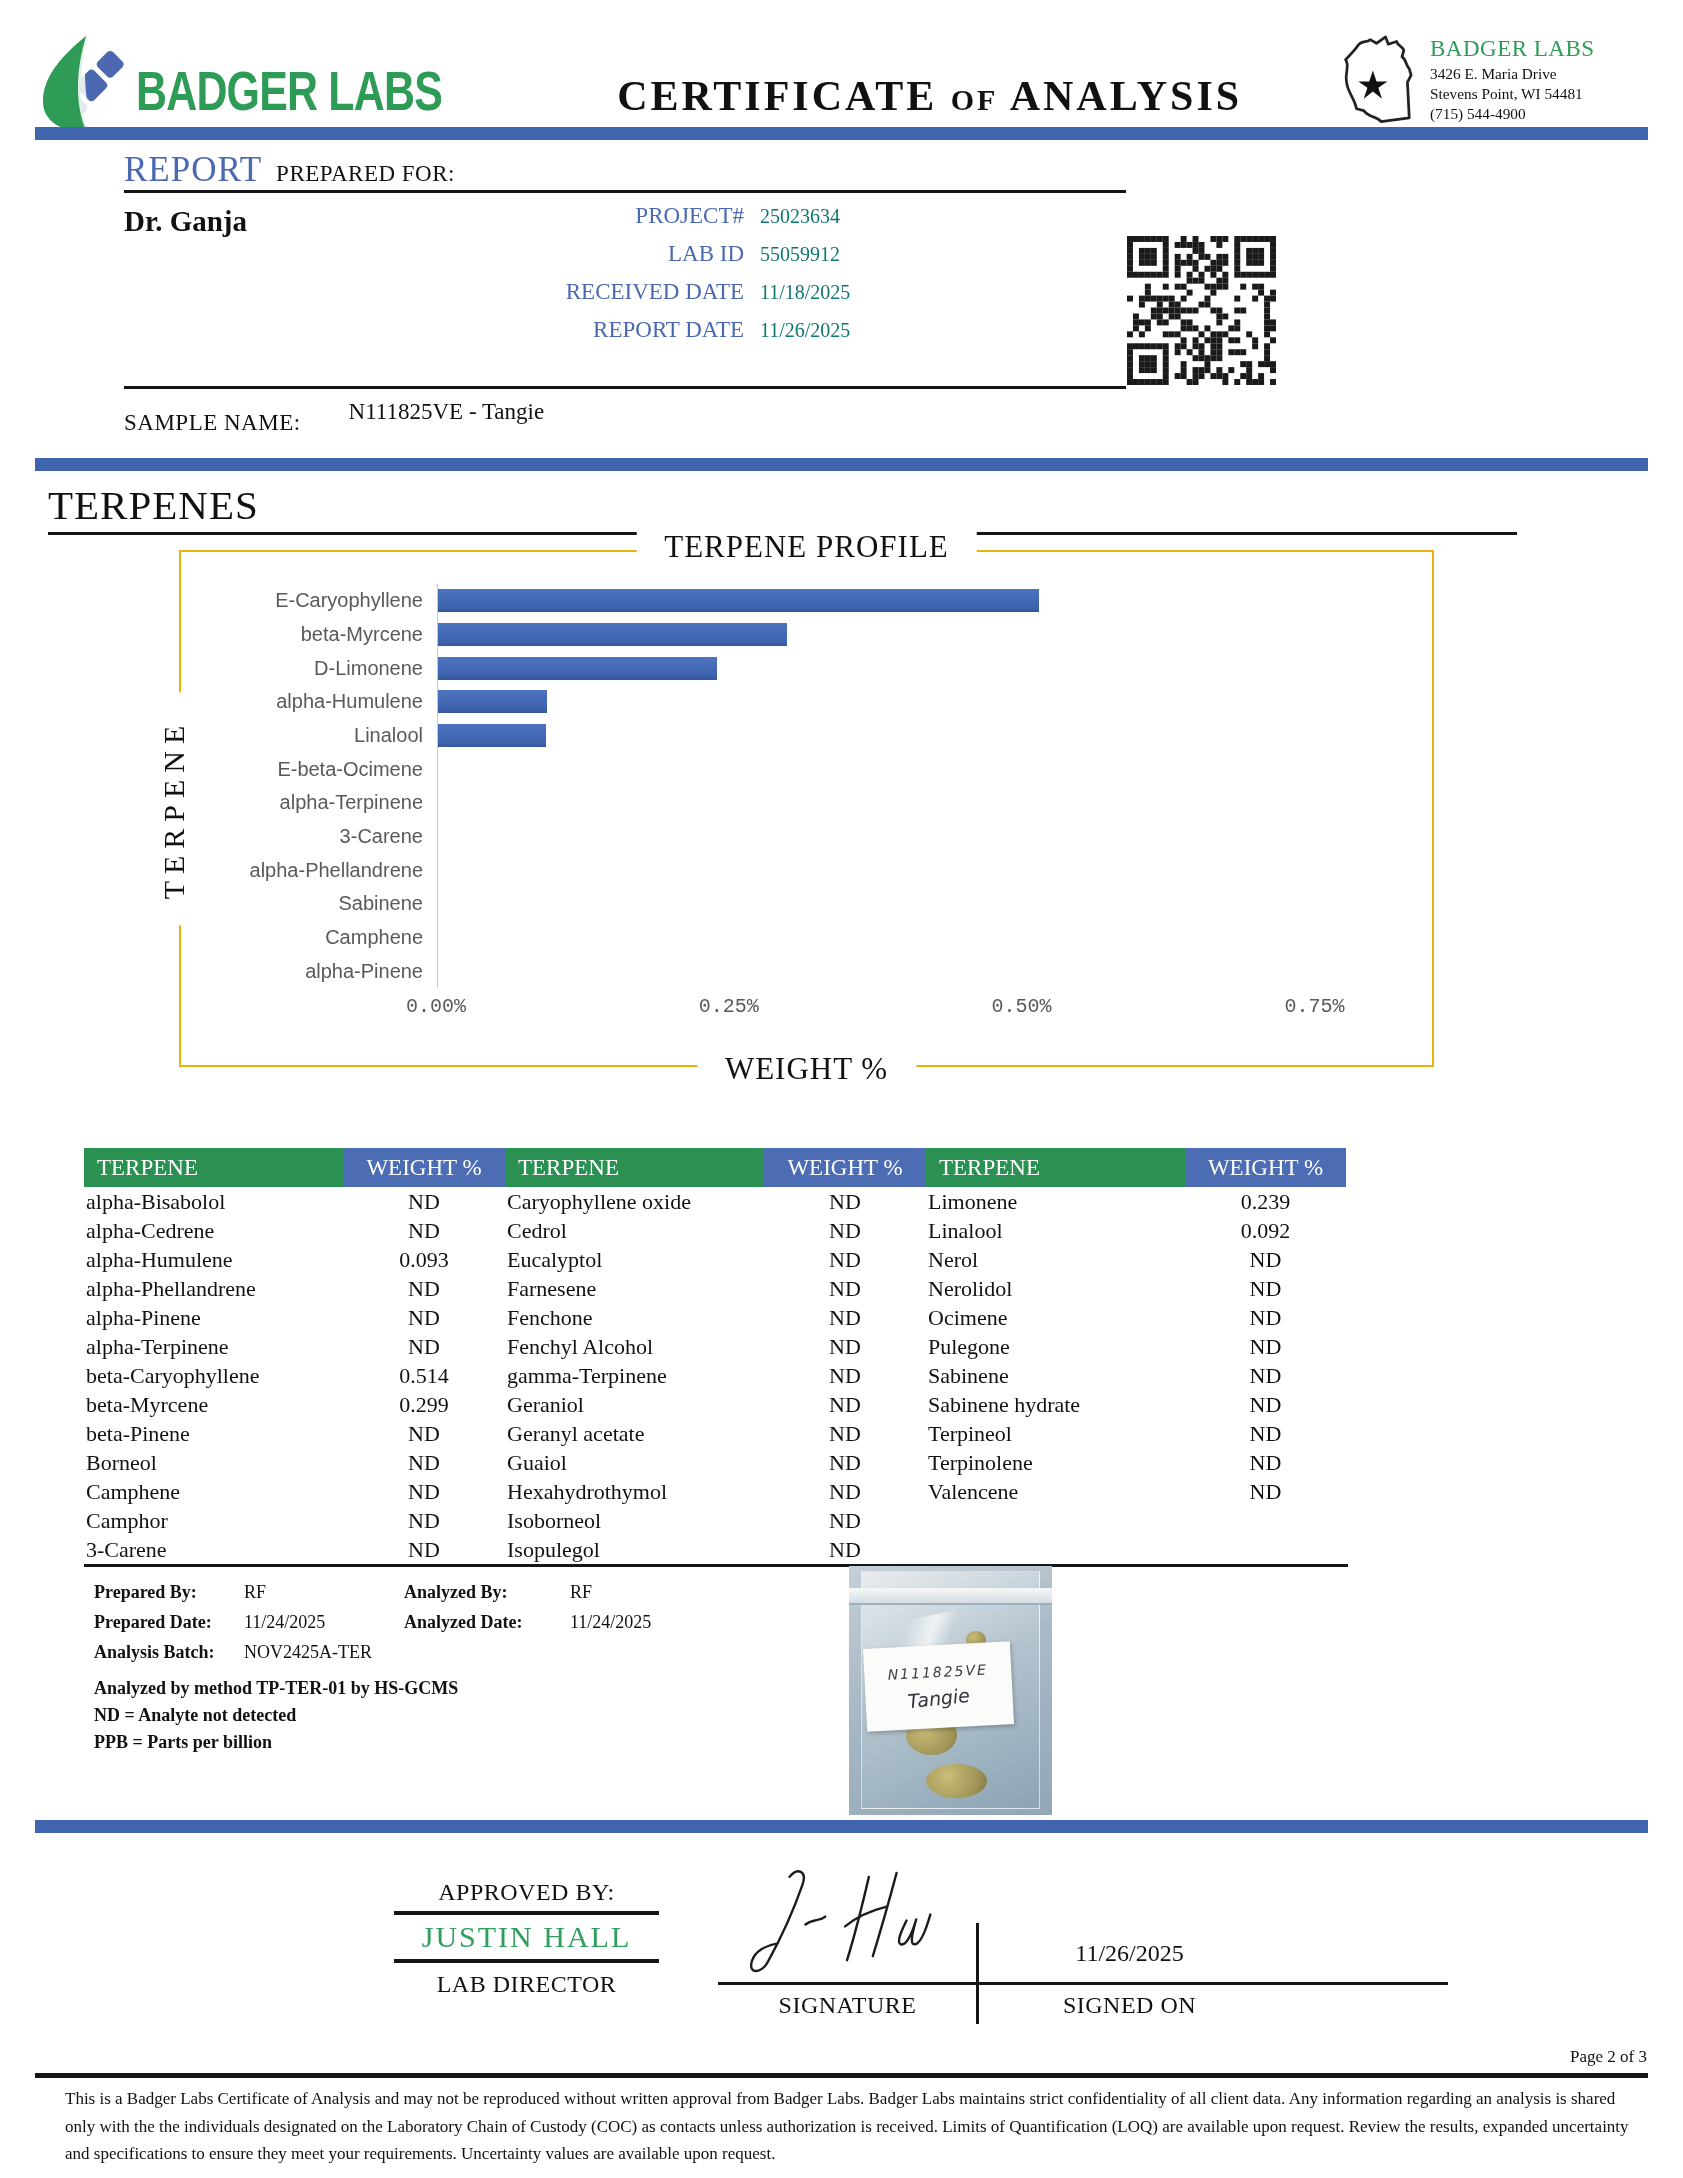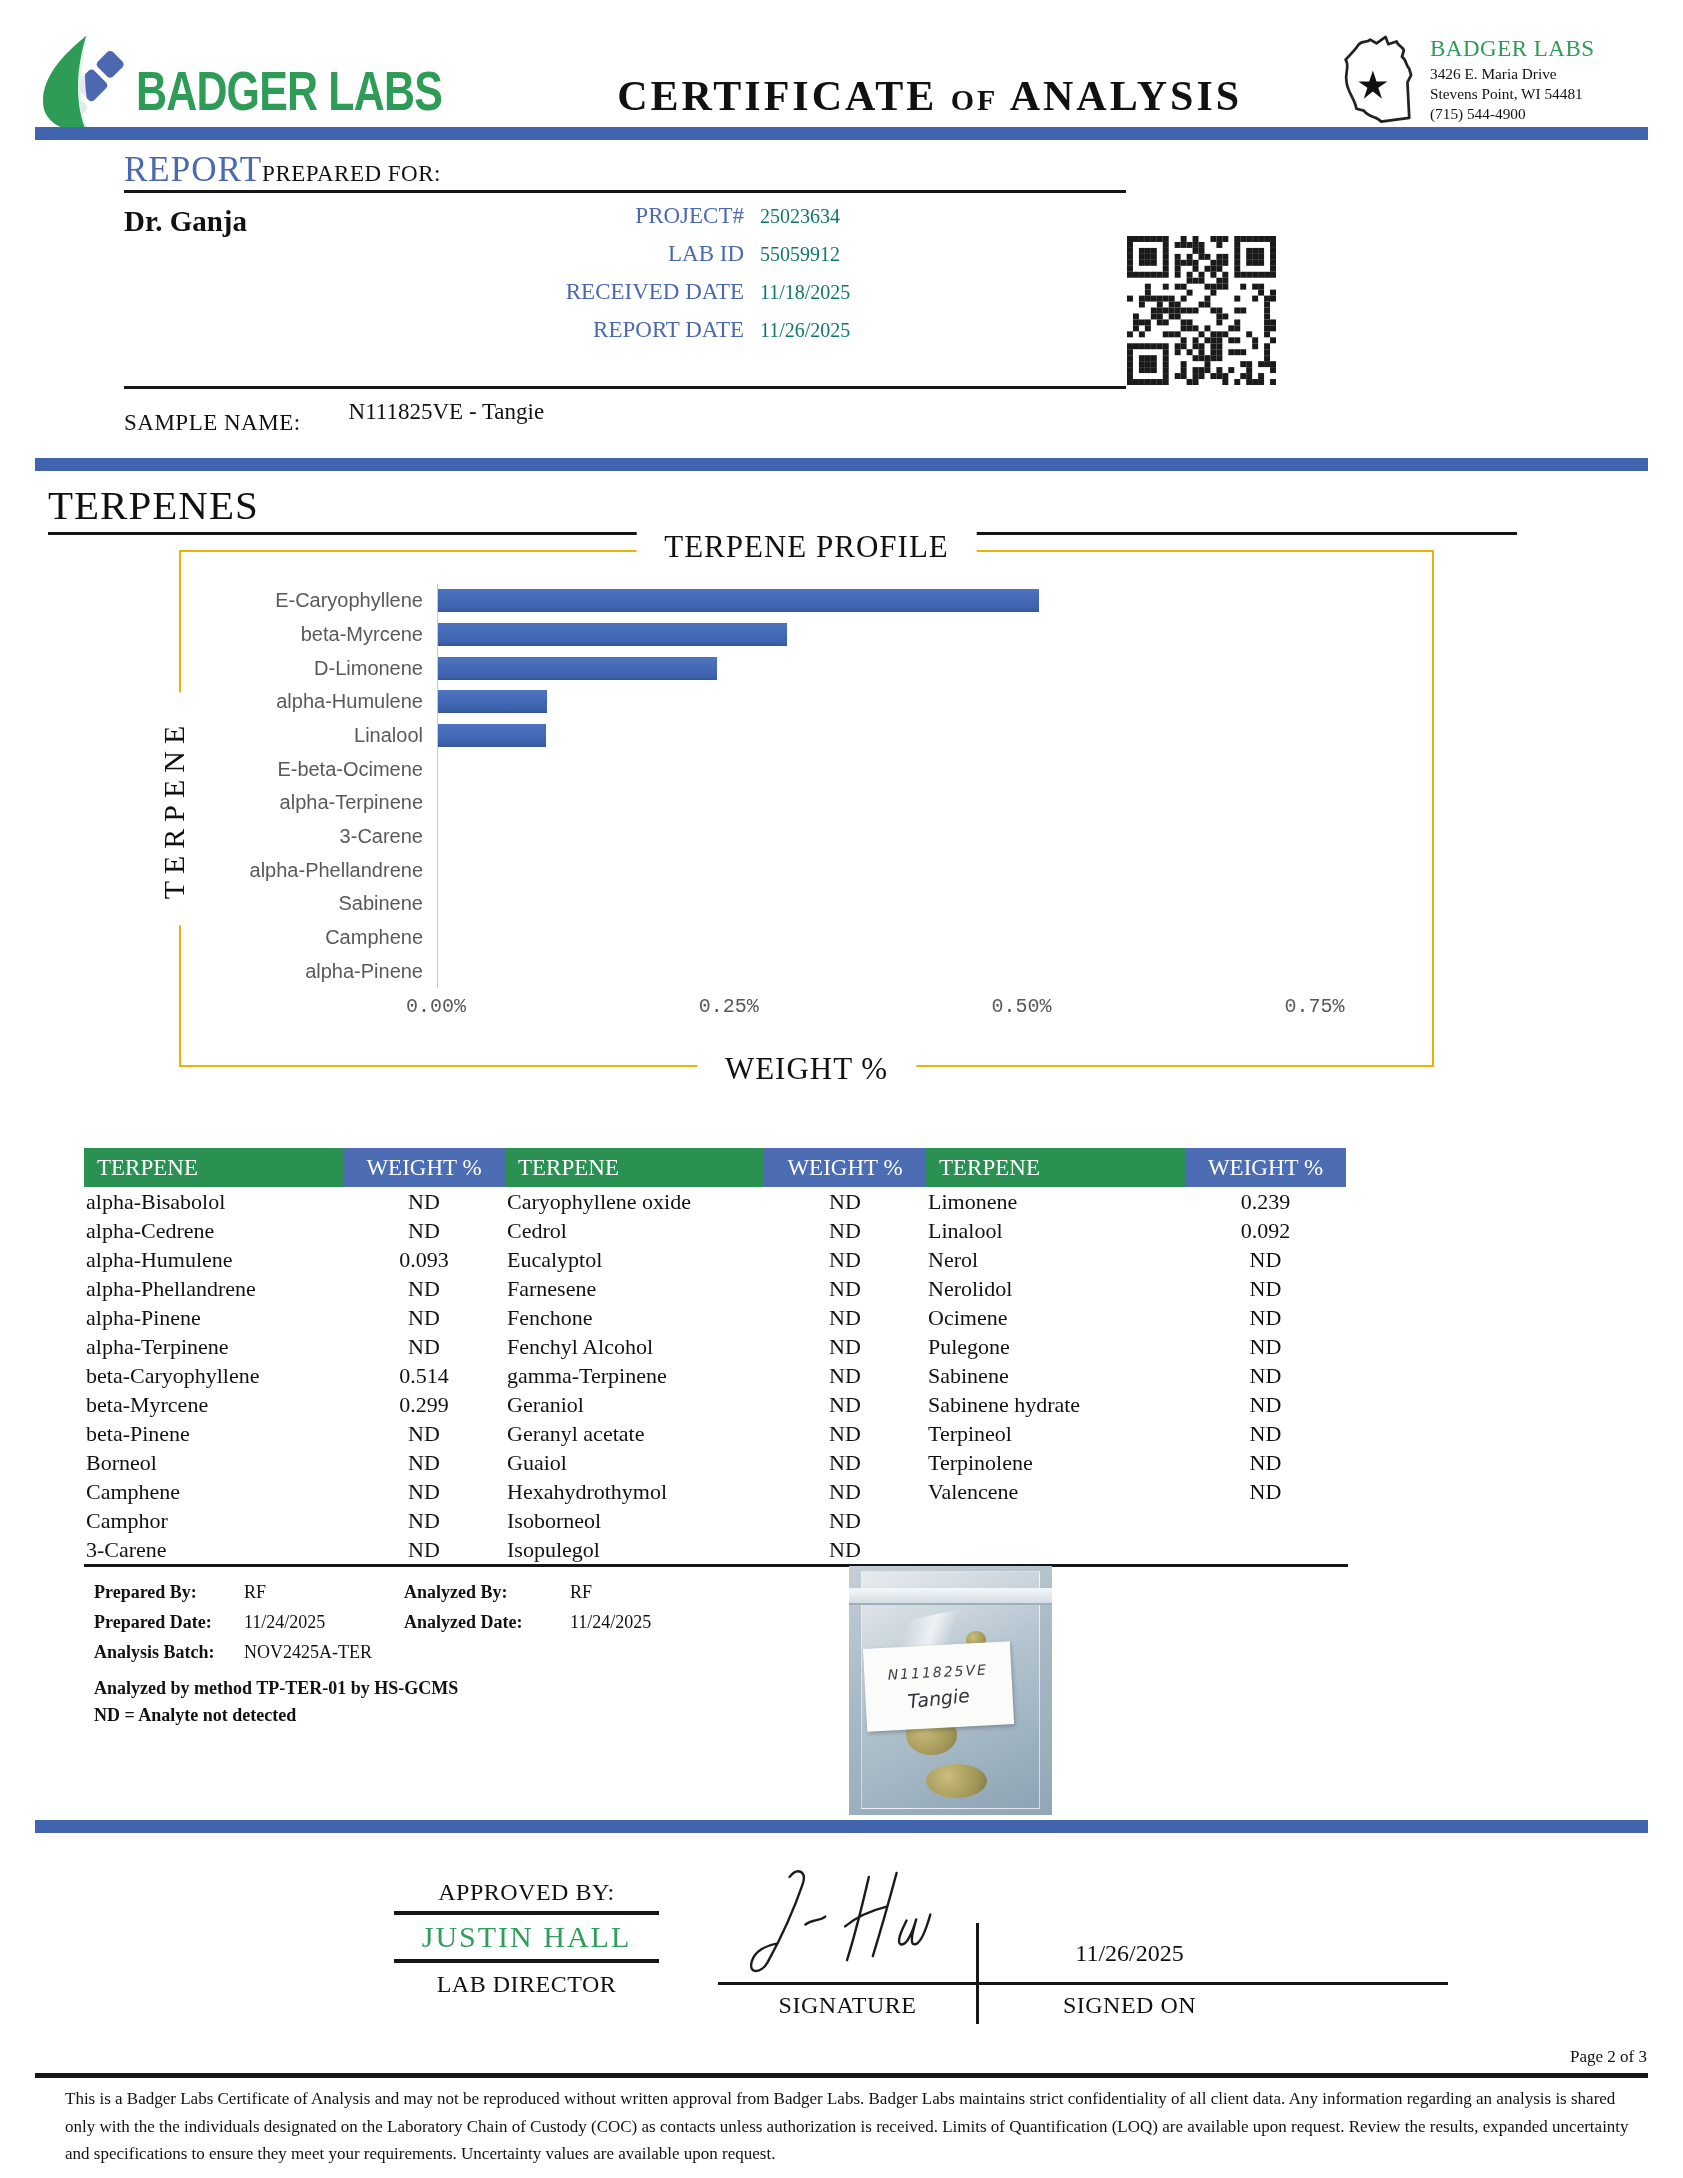--- a/index.html
+++ b/index.html
@@ -12,21 +12,21 @@
   .logo-text{font-family:"Liberation Sans",sans-serif;font-weight:700;font-size:55px;color:#2e9b57;transform:scaleX(.78);transform-origin:left center;letter-spacing:-1px;white-space:nowrap;margin-top:14px;}
   .coa-title{flex:1;text-align:center;margin-top:38px;font-weight:700;font-size:42px;letter-spacing:3px;white-space:nowrap;}
   .coa-title .of{font-size:30px;}
   .lab-card{display:flex;gap:8px;align-items:flex-start;width:317px;}
   .lab-card-text{line-height:1.3;}
   .lab-card-name{color:#2e9b57;font-size:23px;letter-spacing:0.5px;}
   .lab-card-addr{font-size:15.3px;color:#111;}
 
   
   .report{position:absolute;left:124px;top:150px;width:1002px;}
-  .report-heading{display:flex;align-items:baseline;gap:0;}
+  .report-heading{display:flex;align-items:baseline;gap:14px;}
   .report-word{font-size:35px;color:#4a69b1;letter-spacing:1px;}
   .prepared-for{font-size:23px;letter-spacing:0.5px;}
   .rule{height:3px;background:#161616;}
   .report-body{position:relative;height:193px;}
   .client{position:absolute;left:0;top:12px;font-weight:700;font-size:29px;}
   .meta{position:absolute;right:208px;top:10px;}
   .meta-row{display:flex;align-items:baseline;height:38px;}
   .meta-label{width:277px;text-align:right;color:#4a69b1;font-size:23px;}
   .meta-value{width:158px;padding-left:16px;font-size:20px;color:#0f766e;}
   .sample-row{display:flex;gap:48px;margin-top:10px;font-size:23px;}
@@ -637,20 +637,21 @@
     <span class="ainfo-label">Prepared Date:</span>
     <span>11/24/2025</span>
     <span class="ainfo-label">Analyzed Date:</span>
     <span>11/24/2025</span>
     <span class="ainfo-label">Analysis Batch:</span>
     <span style="grid-column:2 / span 3;">NOV2425A-TER</span>
   </div>
   <div class="ainfo-notes">
     <div>Analyzed by method TP-TER-01 by HS-GCMS</div>
     <div>ND = Analyte not detected</div>
+    <div>PPB = Parts per billion</div>
   </div>
 </div>
 
 <div class="photo">
   <div class="bag"></div>
   <div class="zip"></div>
   <div class="shine"></div>
   <div class="bud" style="left:117px;top:65px;width:20px;height:17px;"></div>
   <div class="bud" style="left:57px;top:149px;width:51px;height:40px;"></div>
   <div class="bud" style="left:77px;top:198px;width:61px;height:34px;"></div>

